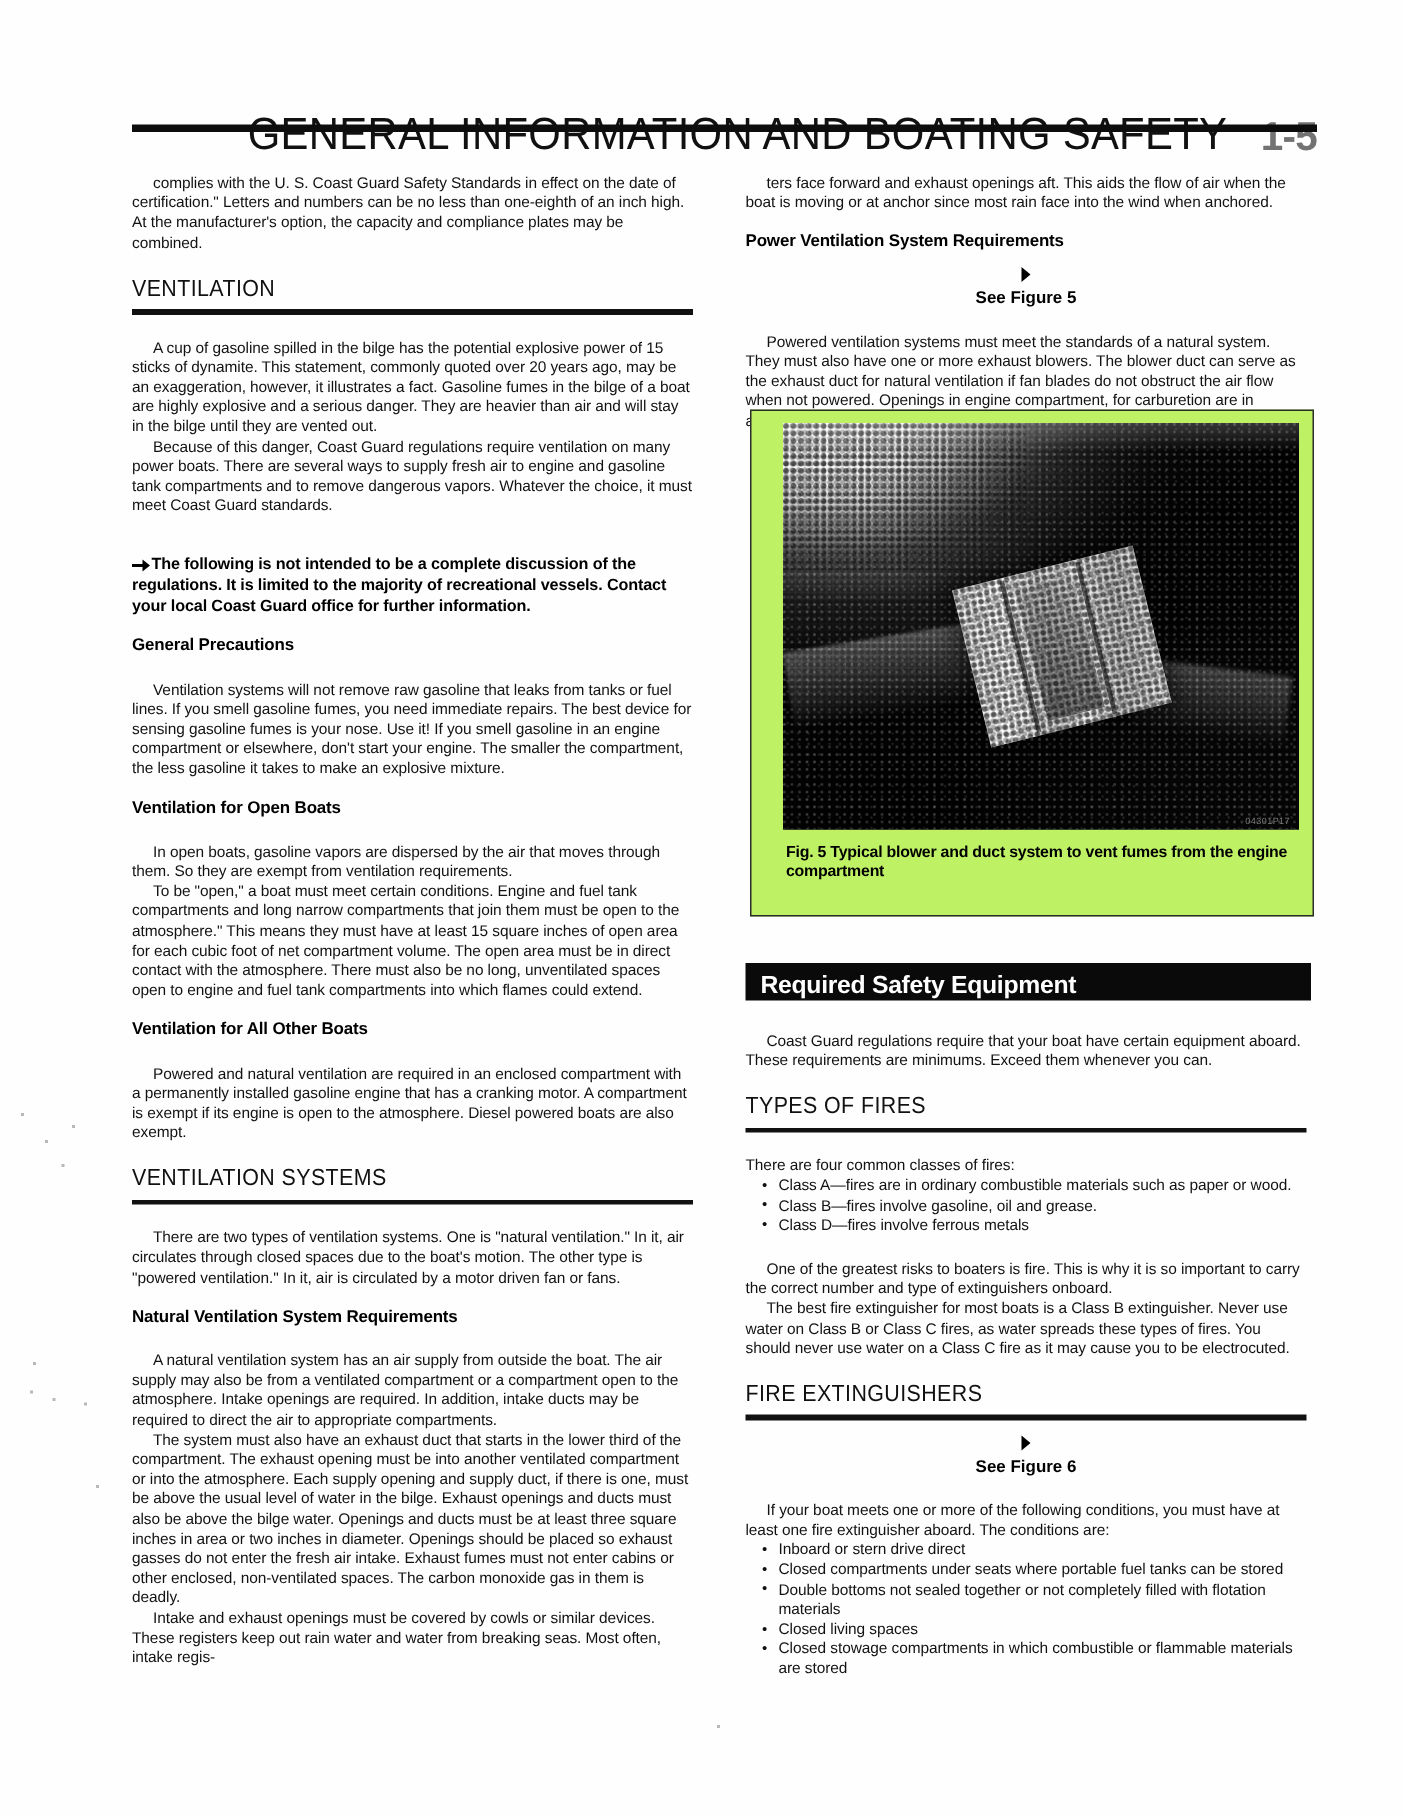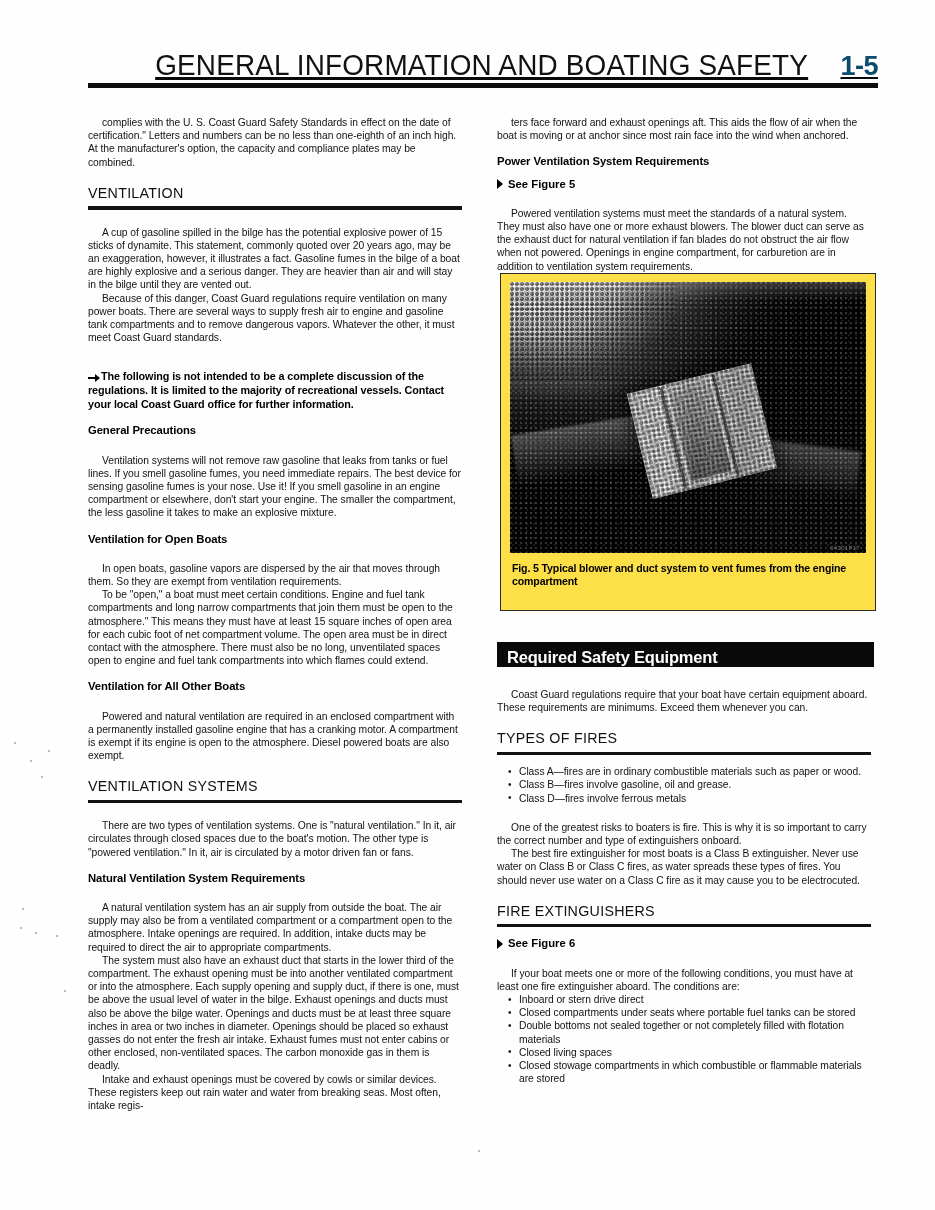--- a/index.html
+++ b/index.html
@@ -25,44 +25,43 @@
     position: absolute;
     background: #b9b9b9;
     border-radius: 0;
     pointer-events: none;
   }
 
   
   .masthead {
     position: absolute;
     left: 88px;
-    top: 24px;
+    top: 49px;
     width: 790px;
     height: 58px;
     display: flex;
     align-items: flex-end;
     justify-content: flex-end;
-    gap: 32px;
-    text-decoration: underline;
+    gap: 22px;
   }
   .masthead-title {
     font-family: "Liberation Sans Narrow", "Liberation Sans", sans-serif;
     font-size: 30px;
     letter-spacing: 0.2px;
     font-weight: 400;
     transform: scaleX(0.93);
     transform-origin: right bottom;
     white-space: nowrap;
     color: #111;
   }
   .masthead-folio {
     font-size: 27px;
     font-weight: bold;
     letter-spacing: -0.5px;
-    color: #0c4a6e;
+    color: #737373;
     white-space: nowrap;
   }
   .masthead-rule {
     position: absolute;
     left: 88px;
     top: 83px;
     width: 790px;
     height: 5px;
     background: #0d0d0d;
   }
@@ -122,20 +121,21 @@
 
   
   .seefig {
     font-size: 11.3px;
     font-weight: bold;
     color: #000;
     margin-bottom: 9px;
     display: flex;
     align-items: center;
     gap: 5px;
+    flex-direction: column;
   }
   .seefig .tri {
     display: inline-block;
     width: 0; height: 0;
     border-top: 5px solid transparent;
     border-bottom: 5px solid transparent;
     border-left: 6px solid #000;
   }
 
   
@@ -194,23 +194,23 @@
   }
 
   
   .figbox {
     position: absolute;
     left: 500px;
     top: 273px;
     width: 376px;
     height: 338px;
     border: 1.3px solid #2b2b2b;
-    background: #fde047;
+    background: #bef264;
     box-sizing: border-box;
-    padding: 8px 9px 0 9px;
+    padding: 8px 9px 0 21px;
   }
   .photo {
     position: relative;
     width: 100%;
     height: 271px;
     overflow: hidden;
     background: #070707;
   }
   .photo-credit {
     position: absolute;
@@ -384,21 +384,21 @@
 
   <div class="col col-left">
 
     <p>complies with the U. S. Coast Guard Safety Standards in effect on the date of certification." Letters and numbers can be no less than one-eighth of an inch high. At the manufacturer's option, the capacity and compliance plates may be combined.</p>
 
     <div class="spacer-lg"></div>
     <div class="ahead">VENTILATION</div>
     <div class="ahead-rule"></div>
 
     <p>A cup of gasoline spilled in the bilge has the potential explosive power of 15 sticks of dynamite. This statement, commonly quoted over 20 years ago, may be an exaggeration, however, it illustrates a fact. Gasoline fumes in the bilge of a boat are highly explosive and a serious danger. They are heavier than air and will stay in the bilge until they are vented out.</p>
-    <p>Because of this danger, Coast Guard regulations require ventilation on many power boats. There are several ways to supply fresh air to engine and gasoline tank compartments and to remove dangerous vapors. Whatever the other, it must meet Coast Guard standards.</p>
+    <p>Because of this danger, Coast Guard regulations require ventilation on many power boats. There are several ways to supply fresh air to engine and gasoline tank compartments and to remove dangerous vapors. Whatever the choice, it must meet Coast Guard standards.</p>
 
     <div class="spacer-sm"></div>
     <p class="note"><span class="hand"></span><span>The following is not intended to be a complete discussion of the regulations. It is limited to the majority of recreational vessels. Contact your local Coast Guard office for further information.</span></p>
 
     <div class="spacer-md"></div>
     <div class="bhead">General Precautions</div>
     <p>Ventilation systems will not remove raw gasoline that leaks from tanks or fuel lines. If you smell gasoline fumes, you need immediate repairs. The best device for sensing gasoline fumes is your nose. Use it! If you smell gasoline in an engine compartment or elsewhere, don't start your engine. The smaller the compartment, the less gasoline it takes to make an explosive mixture.</p>
 
     <div class="spacer-md"></div>
     <div class="bhead">Ventilation for Open Boats</div>
@@ -460,20 +460,21 @@
     <span class="banner-text">Required Safety Equipment</span>
   </div>
 
   <div class="col col-right" style="top:672px;">
     <p>Coast Guard regulations require that your boat have certain equipment aboard. These requirements are minimums. Exceed them whenever you can.</p>
 
     <div class="spacer-lg"></div>
     <div class="ahead">TYPES OF FIRES</div>
     <div class="ahead-rule"></div>
 
+    <p class="noindent">There are four common classes of fires:</p>
     <ul class="bul">
       <li>Class A—fires are in ordinary combustible materials such as paper or wood.</li>
       <li>Class B—fires involve gasoline, oil and grease.</li>
       <li>Class D—fires involve ferrous metals</li>
     </ul>
     <p>One of the greatest risks to boaters is fire. This is why it is so important to carry the correct number and type of extinguishers onboard.</p>
     <p>The best fire extinguisher for most boats is a Class B extinguisher. Never use water on Class B or Class C fires, as water spreads these types of fires. You should never use water on a Class C fire as it may cause you to be electrocuted.</p>
 
     <div class="spacer-lg"></div>
     <div class="ahead">FIRE EXTINGUISHERS</div>

